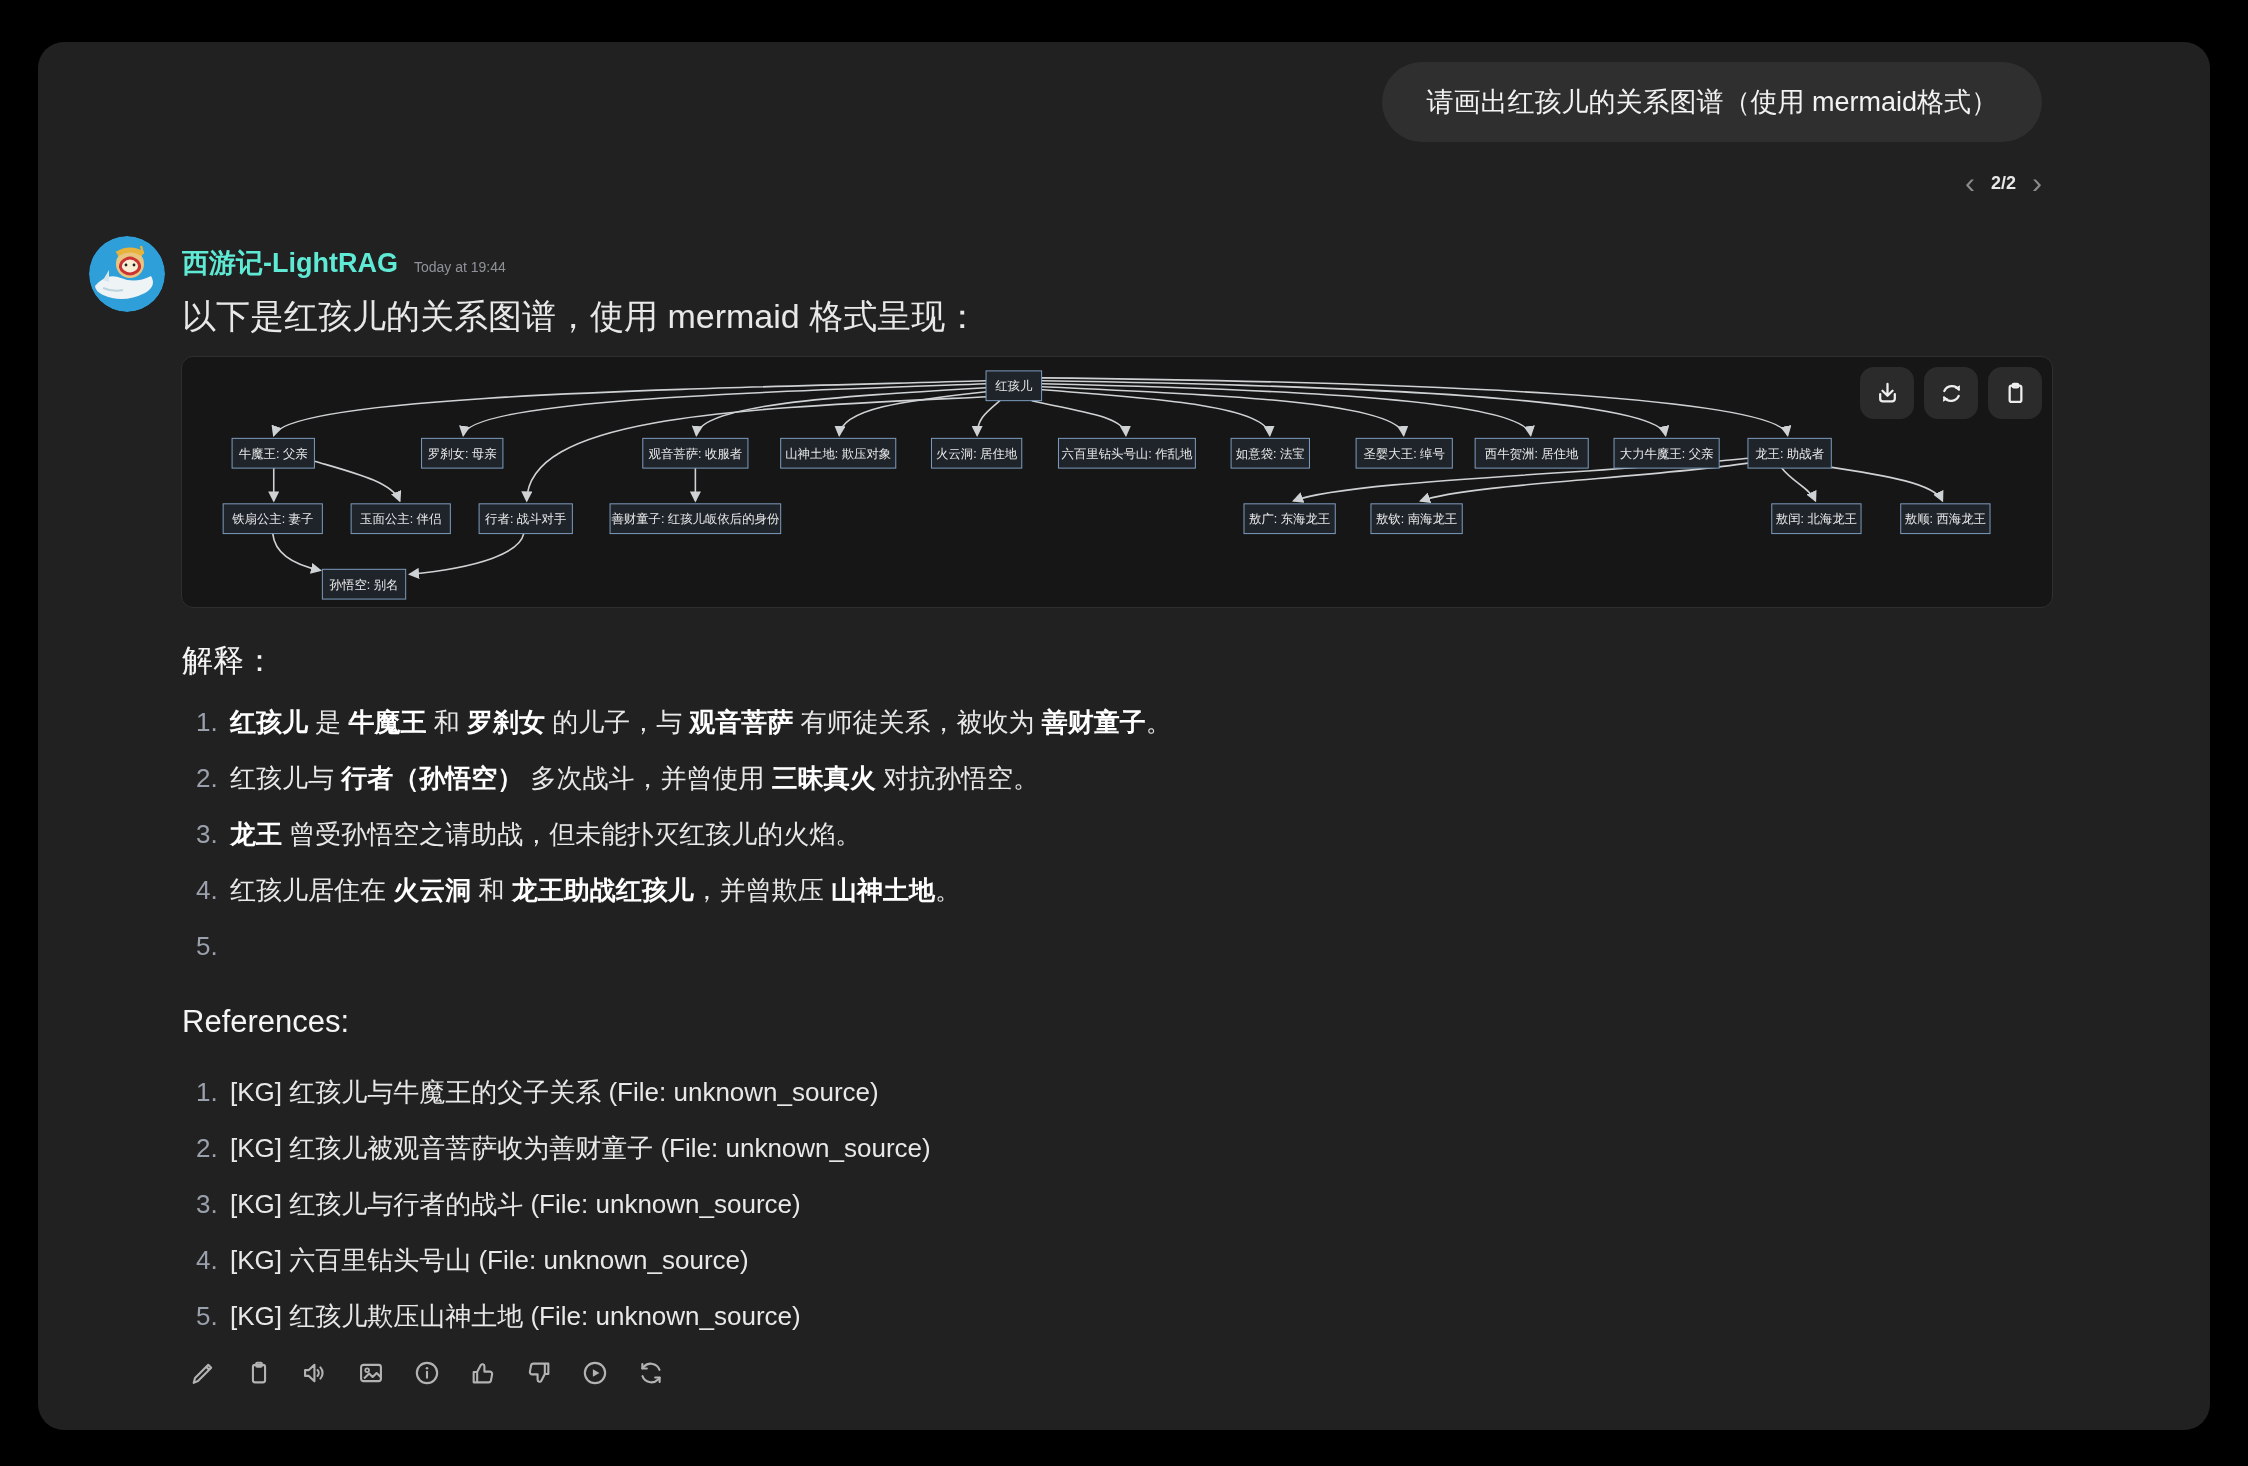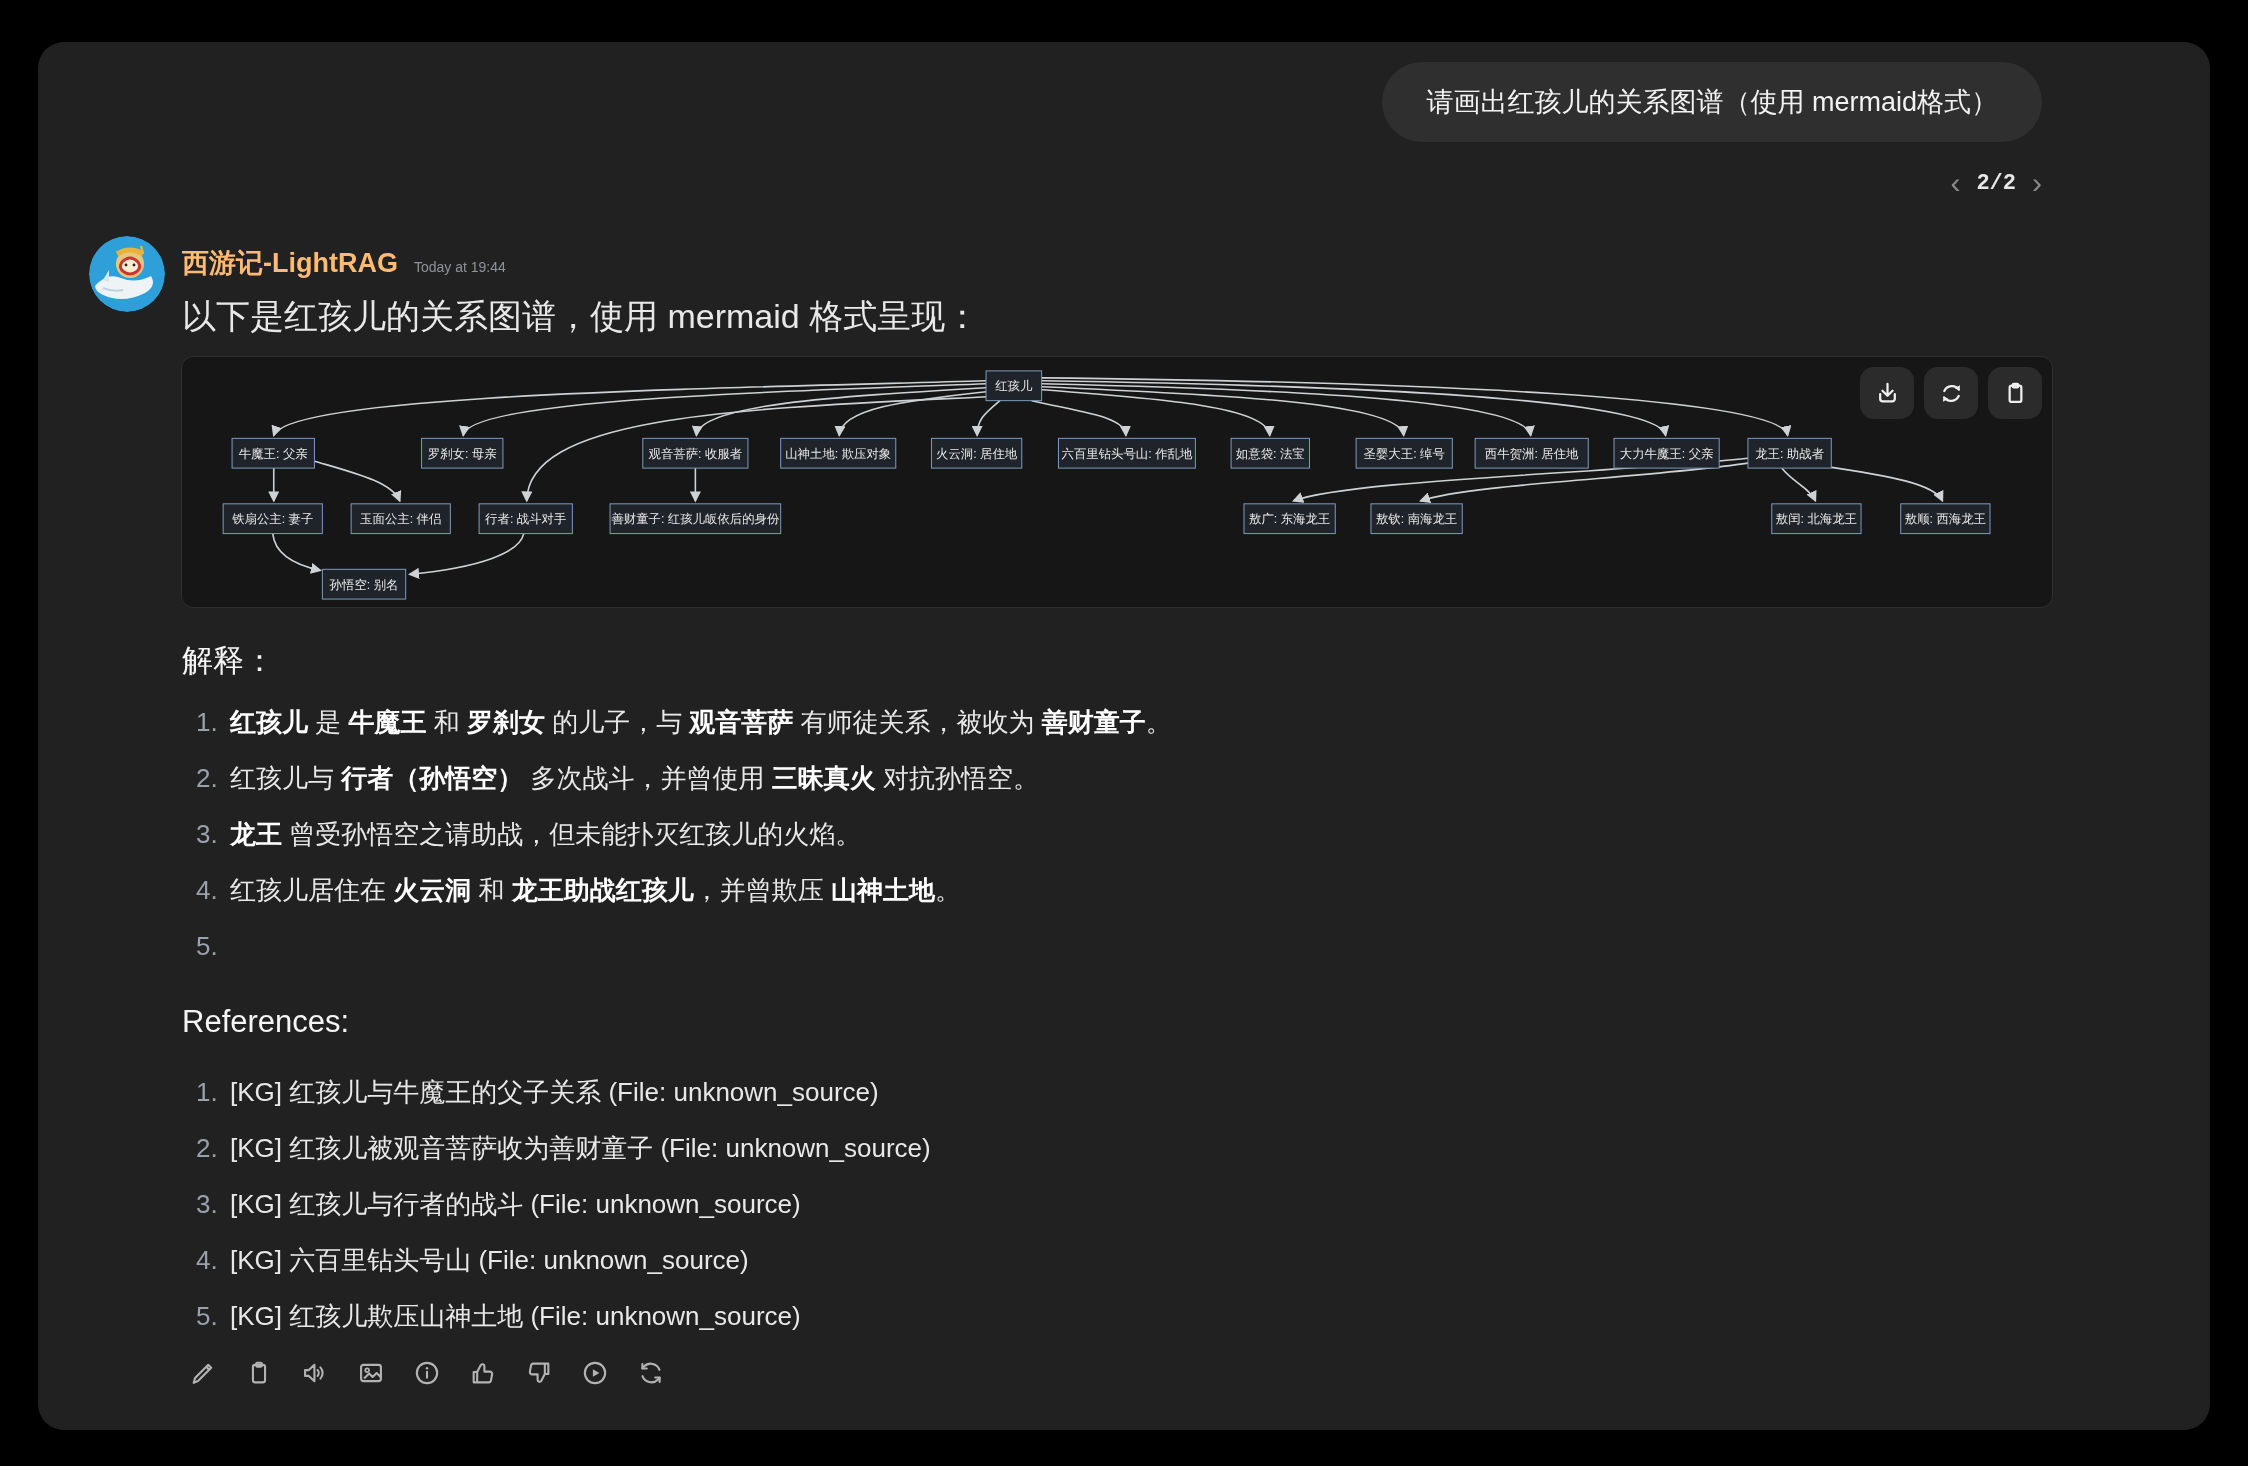--- a/index.html
+++ b/index.html
@@ -9,26 +9,26 @@
     background:#212121; border-radius:26px; }
 
   
   .user-bubble { position:absolute; top:20px; right:168px; height:80px;
     background:#2f2f2f; border-radius:40px; padding:0 44px; display:flex; align-items:center;
     color:#f2f2f2; font-size:27px;text-align:right; }
 
   
   .pager { position:absolute; top:124px; right:168px; display:flex; align-items:center; gap:16px; height:34px; }
   .pager .chev { color:#8b8b8b; font-size:30px; line-height:30px; cursor:default; }
-  .pager .count { color:#e8e8e8; font-size:22px; font-weight:bold;font-family:Liberation Mono, monospace; }
+  .pager .count { color:#e8e8e8; font-size:18px; font-weight:bold; }
 
   
   .avatar { position:absolute; left:51px; top:194px; width:76px; height:76px; border-radius:50%; overflow:hidden; }
   .msg-head { position:absolute; left:144px; top:203px; display:flex; align-items:baseline; gap:16px; }
-  .msg-name { color:#fdba74; font-size:27px; font-weight:bold; }
+  .msg-name { color:#5eead4; font-size:27px; font-weight:bold; }
   .msg-time { color:#8f9399; font-size:14px; }
   .intro { position:absolute; left:144px; top:252px; color:#e8e8e8; font-size:34px; }
 
   
   .diagram { position:absolute; left:143px; top:314px; width:1872px; height:252px;
     background:#161616; border:1px solid #2f2f2f; border-radius:12px; }
   .diagram svg.graph { position:absolute; left:0; top:0; width:100%; height:100%; }
   .dg-btns { position:absolute; right:10px; top:10px; display:flex; gap:10px; }
   .dg-btn { width:54px; height:52px; background:#2b2b2b; border:none; border-radius:14px;
     display:flex; align-items:center; justify-content:center; color:#efefef; cursor:pointer; }

